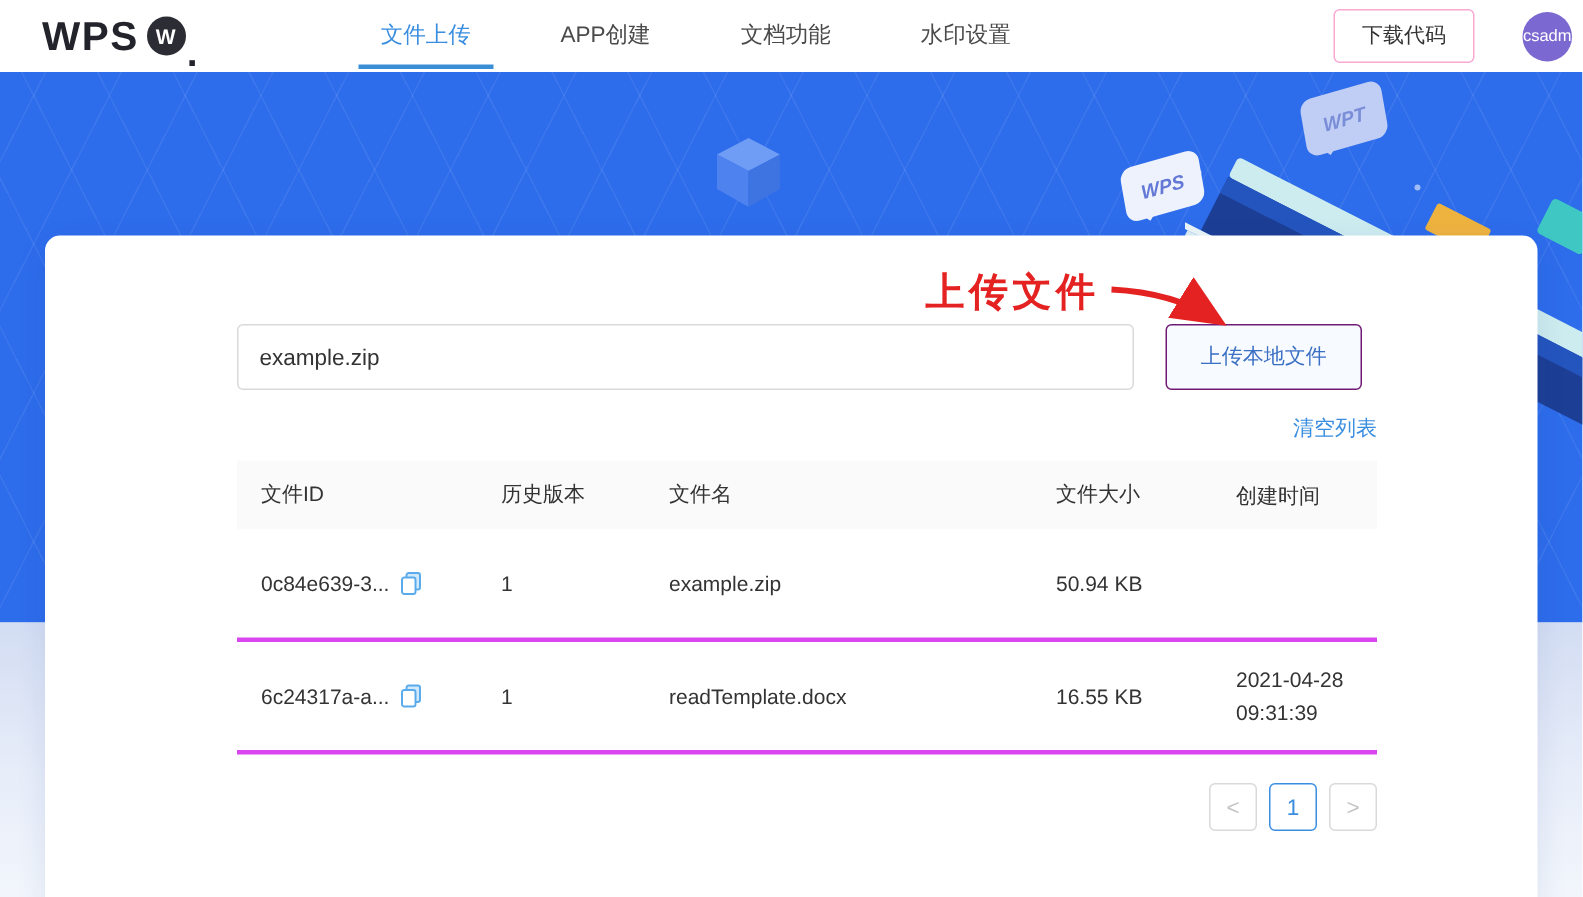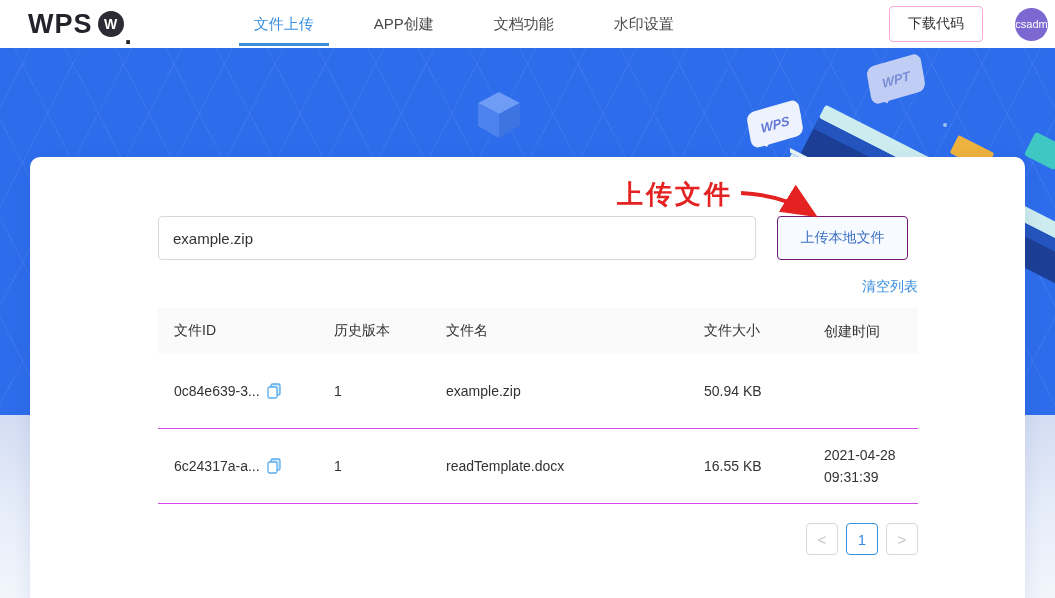--- a/index.html
+++ b/index.html
@@ -52,21 +52,21 @@
 
   .upload-row { margin-top:59px; display:flex; }
   .file-input { width:598px; height:44px; border:1px solid #d9d9d9; border-radius:4px; padding:0 14px; font-size:15px; color:#333; font-family:inherit; outline:none; }
   .upload-btn { width:131px; height:44px; margin-left:21px; border:1px solid #701a75; border-radius:4px; background:#f7faff; color:#3b6fc4; font-size:14px; cursor:pointer; font-family:inherit; }
 
   .clear-row { text-align:right; margin-top:17px; }
   .clear-link { font-size:14px; color:#3a8ee0; text-decoration:none; cursor:pointer;text-align:center; }
 
   .table { margin-top:12px; width:760px; font-size:14px; color:#333; }
   .thead { display:flex; height:46px; align-items:center; background:#fafafa; }
-  .trow { display:flex; height:75px; align-items:center; border-bottom:1px solid #d946ef; background:#fff; }
+  .trow { display:flex; height:75px; align-items:center; border-bottom:3px solid #d946ef; background:#fff; }
   .c1 { width:160px; padding-left:16px; }
   .c2 { width:112px; padding-left:16px; }
   .c3 { width:250px; padding-left:16px; }
   .c4 { width:128px; padding-left:24px; }
   .c5 { width:110px; padding-left:16px; line-height:22px; }
   .idcell { display:flex; align-items:center; }
   .copy-icon { margin-left:7px; cursor:pointer; flex:none; display:inline-flex; }
 
   .pagination { margin-top:19px; display:flex; justify-content:flex-end; }
   .page-btn { width:32px; height:32px; border:1px solid #d9d9d9; border-radius:4px; background:#fff; color:#c4c4c4; font-size:15px; display:flex; align-items:center; justify-content:center; margin-left:8px; cursor:pointer; font-family:inherit; }

